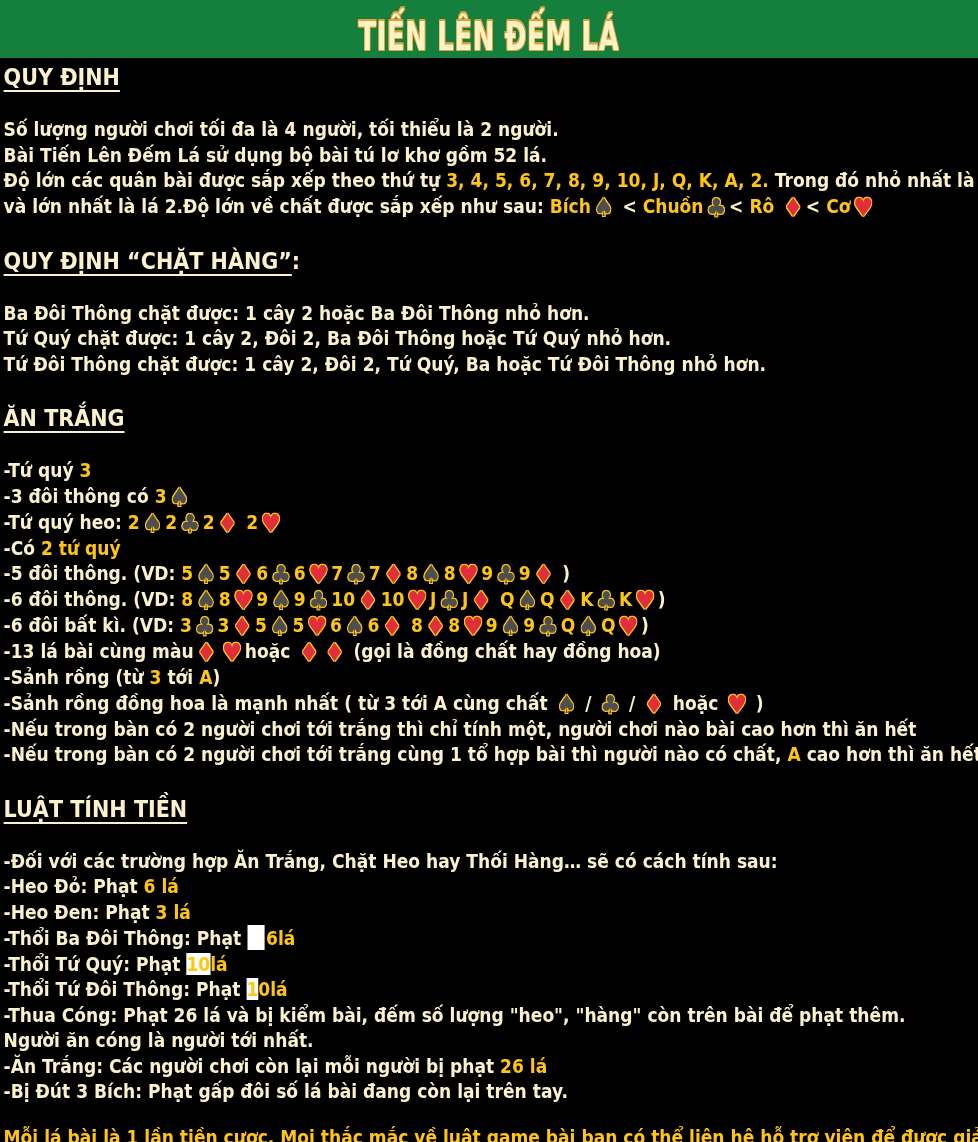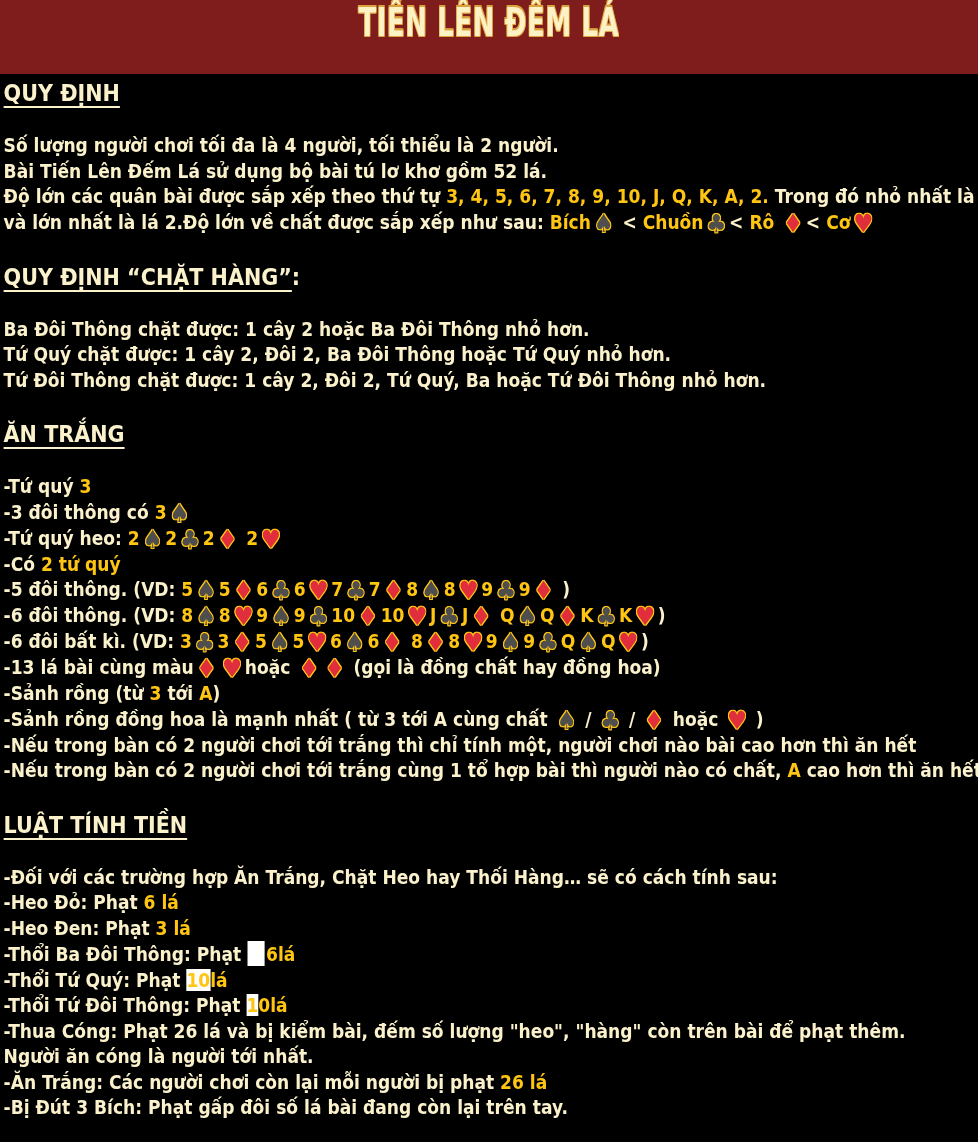--- a/index.html
+++ b/index.html
@@ -1,22 +1,22 @@
 <!DOCTYPE html>
 <html><head>
 <meta charset="utf-8">
 <style>
   html,body{margin:0;padding:0;}
   body{
     width:978px;height:1142px;background:#000;overflow:hidden;
     font-family:"DejaVu Sans","Liberation Sans",sans-serif;
   }
   .header{
-    width:978px;height:74px;background:#7f1d1d;text-align:center;
-    display:flex;align-items:flex-start;justify-content:center;
+    width:978px;height:58px;background:#15803d;text-align:center;
+    display:flex;align-items:flex-end;justify-content:center;
   }
   .title{
     display:inline-block;
     font-size:38px;font-weight:700;letter-spacing:1px;
     color:#FDF2C5;
     transform:scale(0.68,1.04);
     text-shadow:-1px -1px 0 #DCA23F,1px -1px 0 #DCA23F,-1px 1px 0 #DCA23F,
                  1px 1px 0 #DCA23F,0 -1px 0 #DCA23F,0 1px 0 #DCA23F,
                 -1px 0 0 #DCA23F,1px 0 0 #DCA23F;
     white-space:nowrap;

